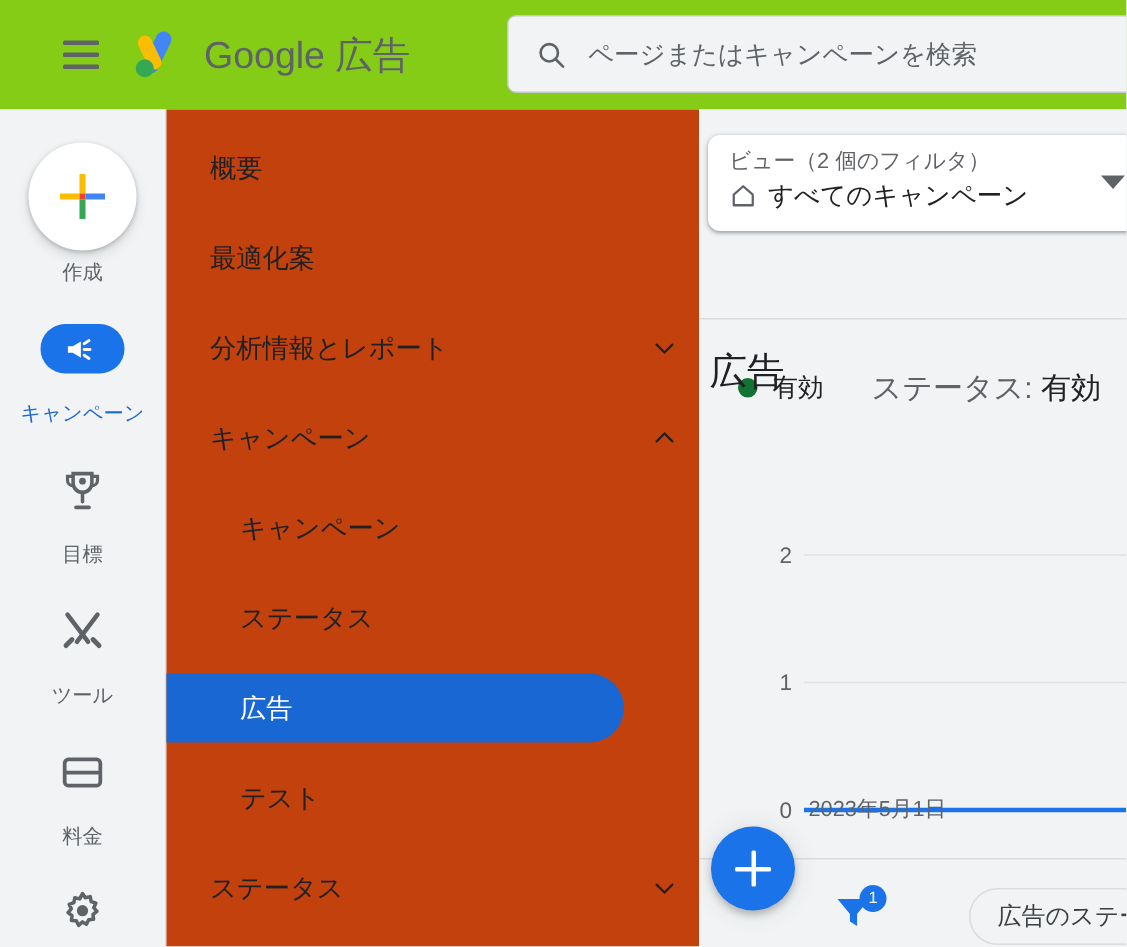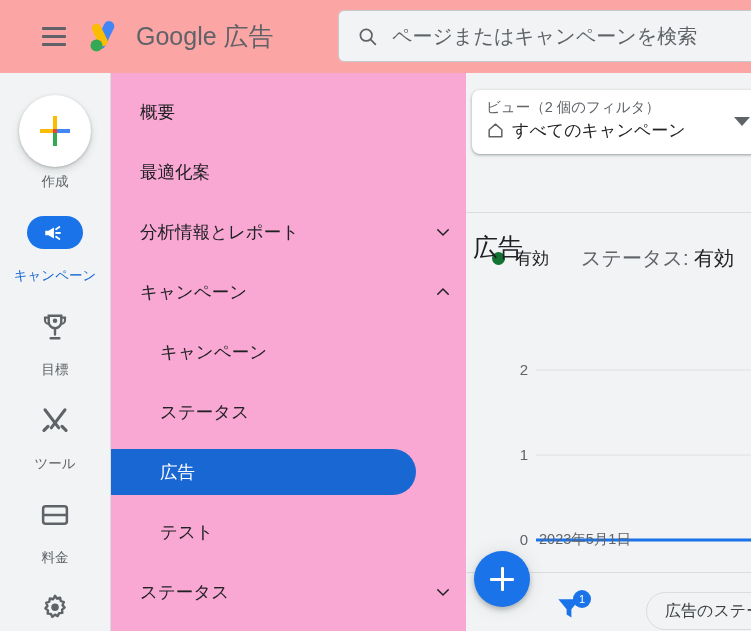--- a/index.html
+++ b/index.html
@@ -12,21 +12,21 @@
   #app {
     position: relative;
     width: 751px; height: 631px;
     background: #f1f3f4;
   }
 
   
   .header {
     position: absolute; top: 0; left: 0;
     width: 751px; height: 73px;
-    background: #fca5a5;
+    background: #84cc16;
     display: flex; align-items: center;
   }
   .hamburger {
     width: 48px; height: 48px;
     margin-left: 30px;
     display: flex; flex-direction: column;
     align-items: center; justify-content: center;
     gap: 5px; cursor: pointer;
     border-radius: 50%;
   }
@@ -47,21 +47,21 @@
     position: absolute; left: 338px; top: 10px;
     width: 420px; height: 52px;
     background: #f1f3f4;
     border: 1px solid #c6c8ca;
     border-radius: 6px;
     display: flex; align-items: center;
     padding-left: 18px; gap: 14px;
     cursor: text;
   }
   .search-placeholder {
-    font-size: 20px; color: #5f6368; white-space: nowrap;
+    font-size: 17px; color: #5f6368; white-space: nowrap;
   }
 
   
   .rail {
     position: absolute; left: 0; top: 73px;
     width: 110px; height: 558px;
     background: #f1f3f4;
     display: flex; flex-direction: column;
     align-items: center;
     padding-top: 22px;
@@ -96,21 +96,21 @@
   .pill-blue {
     width: 60px; height: 33px; border-radius: 17px;
     background: #1a73e8;
     display: flex; align-items: center; justify-content: center;
   }
 
   
   .nav {
     position: absolute; left: 111px; top: 73px;
     width: 355px; height: 558px;
-    background: #f9a8d4;
+    background: #c2410c;
     padding-top: 16px;
     overflow: hidden;
   }
   .nav-row {
     position: relative;
     display: flex; align-items: center;
     height: 46px; margin-bottom: 14px;
     padding-left: 30px; padding-right: 14px;
     cursor: pointer;
     border-top-right-radius: 23px;

